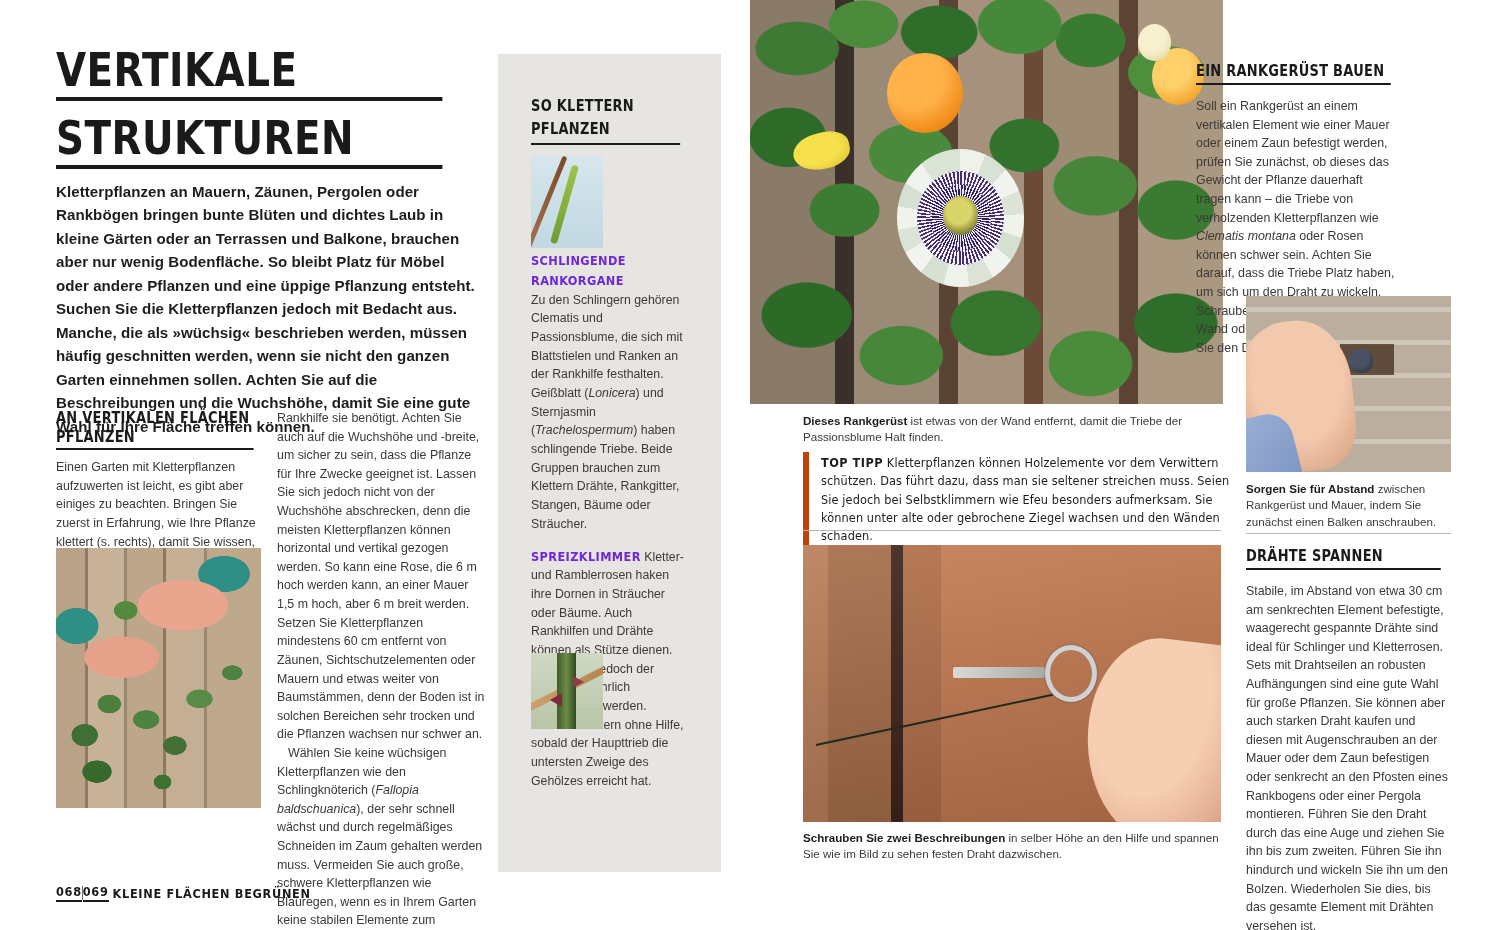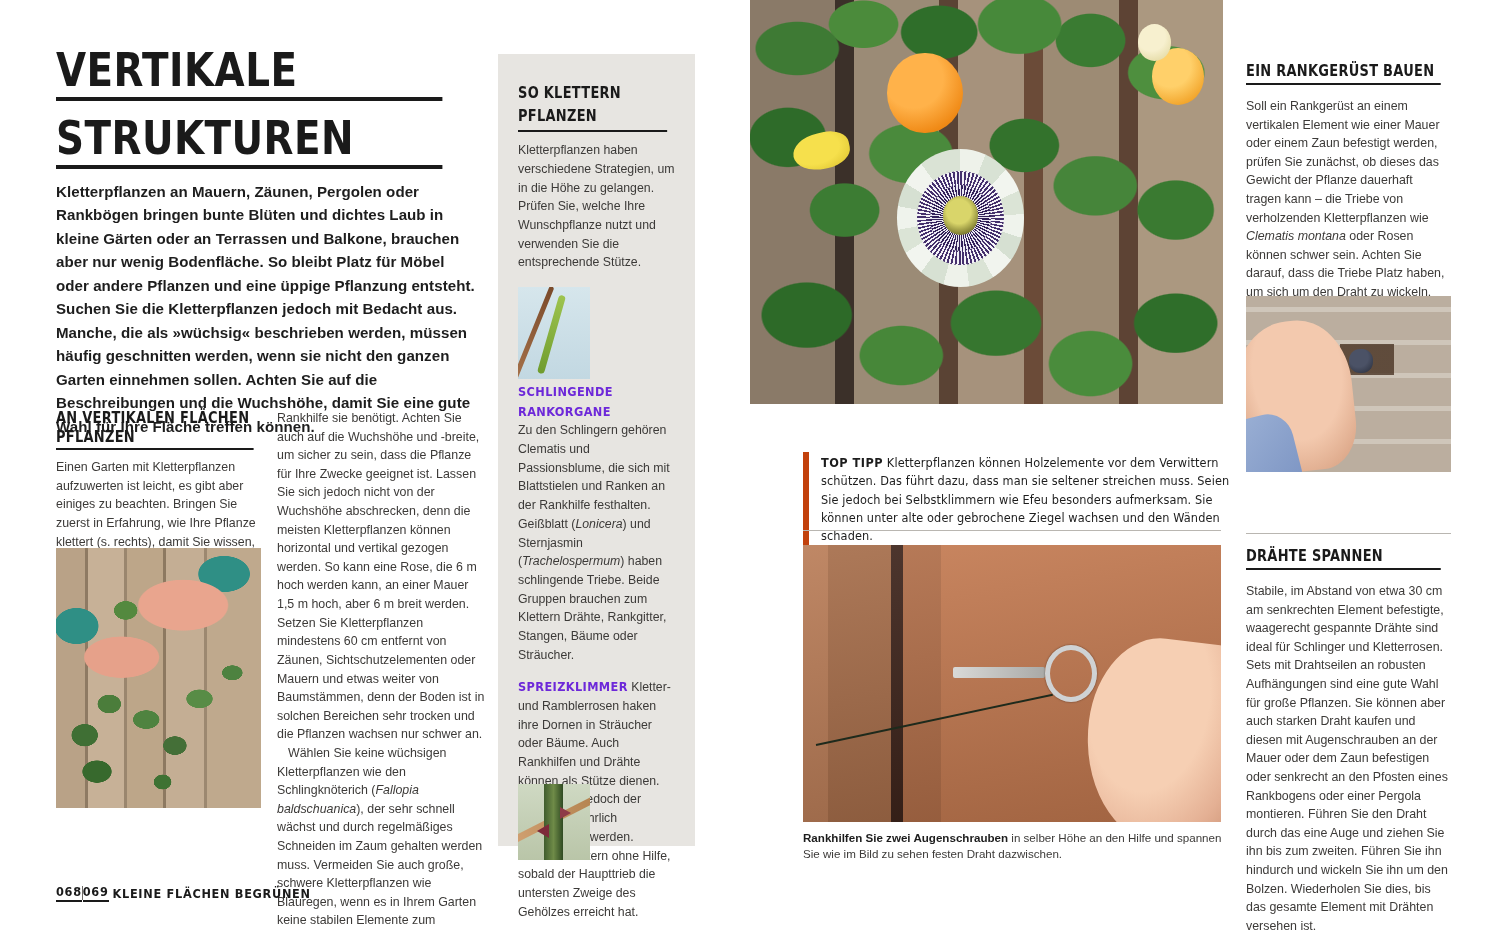--- a/index.html
+++ b/index.html
@@ -148,21 +148,21 @@
   .folio .lbl { margin-left: 4px; font-weight: 700; }
 
   
   .panel {
     position: absolute;
     left: 498px;
     top: 54px;
     width: 197px;
     height: 792px;
     background: #e7e5e1;
-    padding: 0;
+    padding: 13px;
   }
   .panel-inner {
     padding: 28px 20px 20px 20px;
     font-size: 12.3px;
     line-height: 1.52;
     color: #3c3a38;
   }
   .panel-head {
     font-family: "DejaVu Sans Condensed", "Liberation Sans Narrow", "Liberation Sans", sans-serif;
     font-weight: 700;
@@ -243,21 +243,21 @@
   .cap-r2 {
     position: absolute;
     left: 803px;
     top: 830px;
     width: 420px;
   }
 
   
   .col-c {
     position: absolute;
-    left: 1246px;
+    left: 1196px;
     top: 62px;
     width: 205px;
     font-size: 12.4px;
     line-height: 1.50;
     color: #3c3a38;
   }
   .photo-r3 {
     position: absolute;
     left: 1246px;
     top: 296px;
@@ -554,21 +554,20 @@
       <span class="num">068</span>
       <span class="bar"></span>
       <span class="num">069</span>
       <span class="lbl">KLEINE FLÄCHEN BEGRÜNEN</span>
     </div>
   </div>
 
   <div class="panel">
     <div class="panel-inner">
       <div class="panel-head">SO KLETTERN PFLANZEN</div>
-      <p>Kletterpflanzen haben verschiedene Strategien, um in die Höhe zu gelangen. Prüfen Sie, welche Ihre Wunschpflanze nutzt und verwenden Sie die entsprechende Stütze.</p>
 
       <div class="clearfix">
         <div class="ill ill-tall ill-tendril">
           <div class="stem"></div>
             <div class="curl"></div>
         </div>
         <p>
           <span class="sub-title">SCHLINGENDE RANKORGANE</span><br>
           <span>Zu den Schlingern gehören Clematis und Passionsblume, die sich mit Blattstielen und Ranken an der Rankhilfe festhalten. Geißblatt (</span><span class="it">Lonicera</span><span>) und Sternjasmin (</span><span class="it">Trachelospermum</span><span>) haben schlingende Triebe. Beide Gruppen brauchen zum Klettern Drähte, Rankgitter, Stangen, Bäume oder Sträucher.</span>
         </p>
@@ -599,55 +598,61 @@
       <div class="yellow-l"></div>
       <div class="flower">
         <div class="petals"></div>
           <div class="corona"></div>
           <div class="corona2"></div>
           <div class="center"></div>
       </div>
     </div>
   </div>
 
+  <div class="caption cap-r1">
+    <b>Dieses Rankgerüst</b><span> ist etwas von der Wand entfernt, damit die Triebe der Passionsblume Halt finden.</span>
+  </div>
 
   <div class="tip">
     <span class="tip-label">TOP TIPP</span><span> Kletterpflanzen können Holzelemente vor dem Verwittern schützen. Das führt dazu, dass man sie seltener streichen muss. Seien Sie jedoch bei Selbstklimmern wie Efeu besonders aufmerksam. Sie können unter alte oder gebrochene Ziegel wachsen und den Wänden schaden.</span>
   </div>
 
   <div class="rule-r" style="top:530px;"></div>
 
   <div class="photo-r2">
     <div class="ph ph-wire">
       <div class="bolt"></div>
       <div class="ring"></div>
       <div class="wire"></div>
       <div class="hand2"></div>
     </div>
   </div>
 
   <div class="caption cap-r2">
-    <b>Rankhilfen Sie zwei Augenschrauben</b><span> in selber Höhe an den Hilfe und spannen Sie wie im Bild zu sehen festen Draht dazwischen.</span>
+    <b>Schrauben Sie zwei Beschreibungen</b><span> in selber Höhe an den Hilfe und spannen Sie wie im Bild zu sehen festen Draht dazwischen.</span>
   </div>
 
   <div class="col-c">
     <div class="sec-head">EIN RANKGERÜST BAUEN</div>
     <p>
       <span>Soll ein Rankgerüst an einem vertikalen Element wie einer Mauer oder einem Zaun befestigt werden, prüfen Sie zunächst, ob dieses das Gewicht der Pflanze dauerhaft tragen kann – die Triebe von verholzenden Kletterpflanzen wie </span><span class="it">Clematis montana</span><span> oder Rosen können schwer sein. Achten Sie darauf, dass die Triebe Platz haben, um sich um den Draht zu wickeln. Schrauben Sie einen Balken an die Wand oder den Zaun und befestigen Sie den Draht.</span>
     </p>
   </div>
 
   <div class="photo-r3">
     <div class="ph ph-brick">
       <div class="hand"></div>
       <div class="cuff"></div>
       <div class="screw"></div>
     </div>
   </div>
 
+  <div class="caption cap-r3">
+    <b>Sorgen Sie für Abstand</b><span> zwischen Rankgerüst und Mauer, indem Sie zunächst einen Balken anschrauben.</span>
+  </div>
 
   <div class="rule-c"></div>
 
   <div class="col-d">
     <div class="sec-head">DRÄHTE SPANNEN</div>
     <p>Stabile, im Abstand von etwa 30 cm am senkrechten Element befestigte, waagerecht gespannte Drähte sind ideal für Schlinger und Kletterrosen. Sets mit Drahtseilen an robusten Aufhängungen sind eine gute Wahl für große Pflanzen. Sie können aber auch starken Draht kaufen und diesen mit Augenschrauben an der Mauer oder dem Zaun befestigen oder senkrecht an den Pfosten eines Rankbogens oder einer Pergola montieren. Führen Sie den Draht durch das eine Auge und ziehen Sie ihn bis zum zweiten. Führen Sie ihn hindurch und wickeln Sie ihn um den Bolzen. Wiederholen Sie dies, bis das gesamte Element mit Drähten versehen ist.</p>
   </div>
 
 </div>
 

